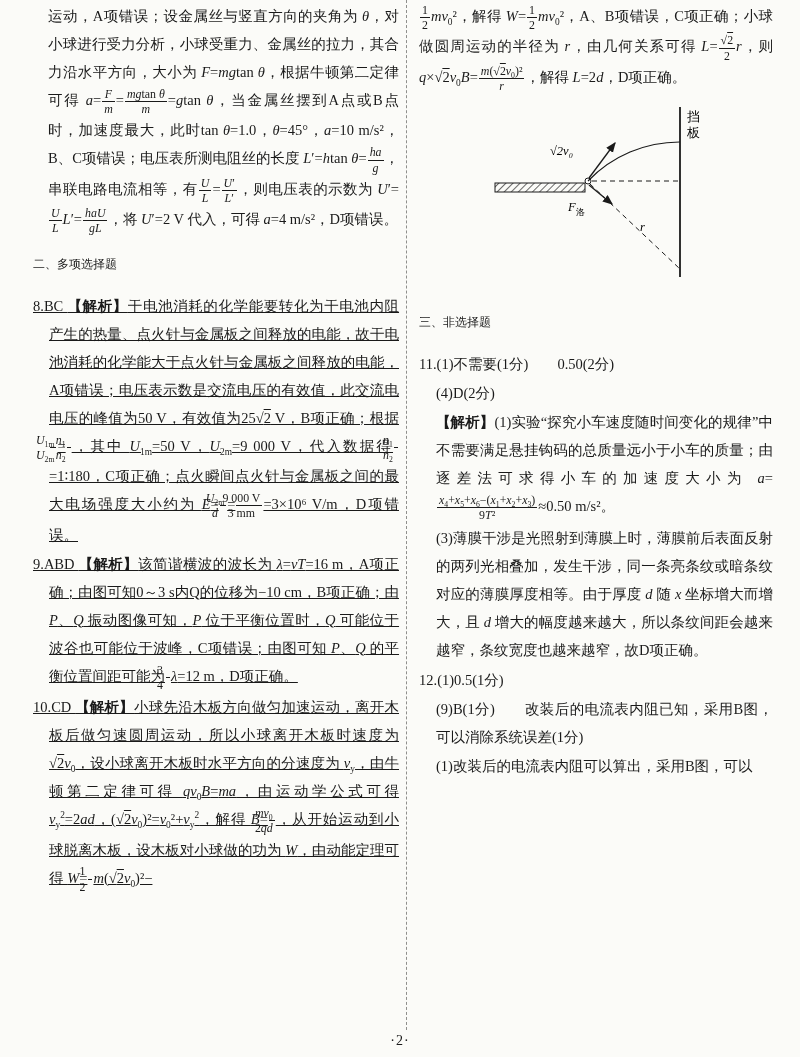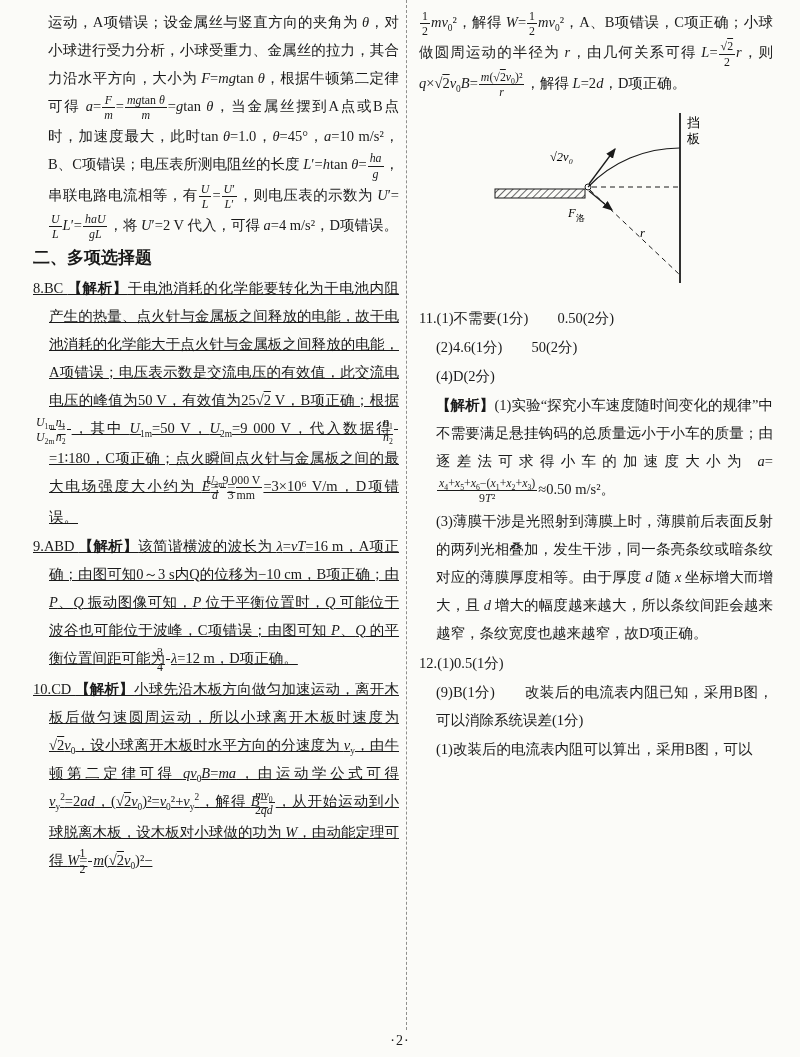--- a/index.html
+++ b/index.html
@@ -1,22 +1,22 @@
 <!DOCTYPE html>
 <html><head>
 <meta charset="utf-8">
 <style>
   *{box-sizing:border-box;margin:0;padding:0;}
   body{background:#e9e9e6;font-family:"Liberation Serif","DejaVu Serif",serif;}
   .page{position:relative;width:800px;height:1057px;margin:0 auto;background:#fbfbf8;color:#1a1a1a;overflow:hidden;}
-  .col{position:absolute;top:8px;font-size:14.5px;line-height:28px;text-align:justify;}
+  .col{position:absolute;top:2px;font-size:14.5px;line-height:28px;text-align:justify;}
   .col-left{left:33px;width:366px;}
   .col-right{left:419px;width:354px;}
   .divider{position:absolute;left:406px;top:0;height:1030px;border-left:1px dashed #8f8f8c;}
-  .sec{font-weight:bold;font-size:17px;line-height:28px;margin:2px 0;}
+  .sec{font-weight:normal;font-size:12px;line-height:28px;margin:14px 0;}
   .para{margin:0 0 1px 0;}
   .cont{padding-left:15px;}
   .hang{padding-left:16px;text-indent:-16px;margin-top:0;text-decoration:underline;}
   .qblock{padding-left:17px;margin-top:2px;}
   .outdent{text-indent:-17px;}
   i{font-style:italic;}
   sub,sup{font-size:0.65em;line-height:0;}
   .fr{display:inline-block;vertical-align:middle;text-align:center;font-size:0.82em;line-height:1.2;margin:0 1px;}
   .fr .n{display:block;border-bottom:1px solid #1a1a1a;padding:0 2px;}
   .fr .d{display:block;padding:0 2px;}
@@ -62,24 +62,24 @@
         <text x="95" y="56" font-size="12.5" font-style="italic">√2v₀</text>
         <line x1="134" y1="86" x2="157" y2="105" stroke="#1a1a1a" stroke-width="1.3" marker-end="url(#ah)"></line>
         <text x="113" y="112" font-size="12.5" font-style="italic">F</text>
         <text x="121" y="116" font-size="9">洛</text>
         <line x1="135" y1="85" x2="225" y2="170" stroke="#1a1a1a" stroke-width="1" stroke-dasharray="5 4"></line>
         <text x="185" y="132" font-size="12.5" font-style="italic">r</text>
         <path d="M133,82 A127,127 0 0 1 225,43" fill="none" stroke="#1a1a1a" stroke-width="1.2"></path>
       </svg>
     </div>
 
+    <div class="sec">三、非选择题</div>
 
     <div class="qblock">
       <p class="para outdent">11.(1)不需要(1分)　　0.50(2分)</p>
-      <p class="para">(2)4.6(1分)　　50(2分)</p>
       <p class="para">(4)D(2分)</p>
       <p class="para"><b>【解析】</b>(1)实验“探究小车速度随时间变化的规律”中不需要满足悬挂钩码的总质量远小于小车的质量；由逐差法可求得小车的加速度大小为 <i>a</i>=<span class="fr"><span class="n"><i>x</i><sub>4</sub>+<i>x</i><sub>5</sub>+<i>x</i><sub>6</sub>−(<i>x</i><sub>1</sub>+<i>x</i><sub>2</sub>+<i>x</i><sub>3</sub>)</span><span class="d">9<i>T</i>²</span></span>≈0.50 m/s²。</p>
       <p class="para">(3)薄膜干涉是光照射到薄膜上时，薄膜前后表面反射的两列光相叠加，发生干涉，同一条亮条纹或暗条纹对应的薄膜厚度相等。由于厚度 <i>d</i> 随 <i>x</i> 坐标增大而增大，且 <i>d</i> 增大的幅度越来越大，所以条纹间距会越来越窄，条纹宽度也越来越窄，故D项正确。</p>
     </div>
 
     <div class="qblock">
       <p class="para outdent">12.(1)0.5(1分)</p>
       <p class="para">(9)B(1分)　　改装后的电流表内阻已知，采用B图，可以消除系统误差(1分)</p>
       <p class="para">(1)改装后的电流表内阻可以算出，采用B图，可以</p>
     </div>

